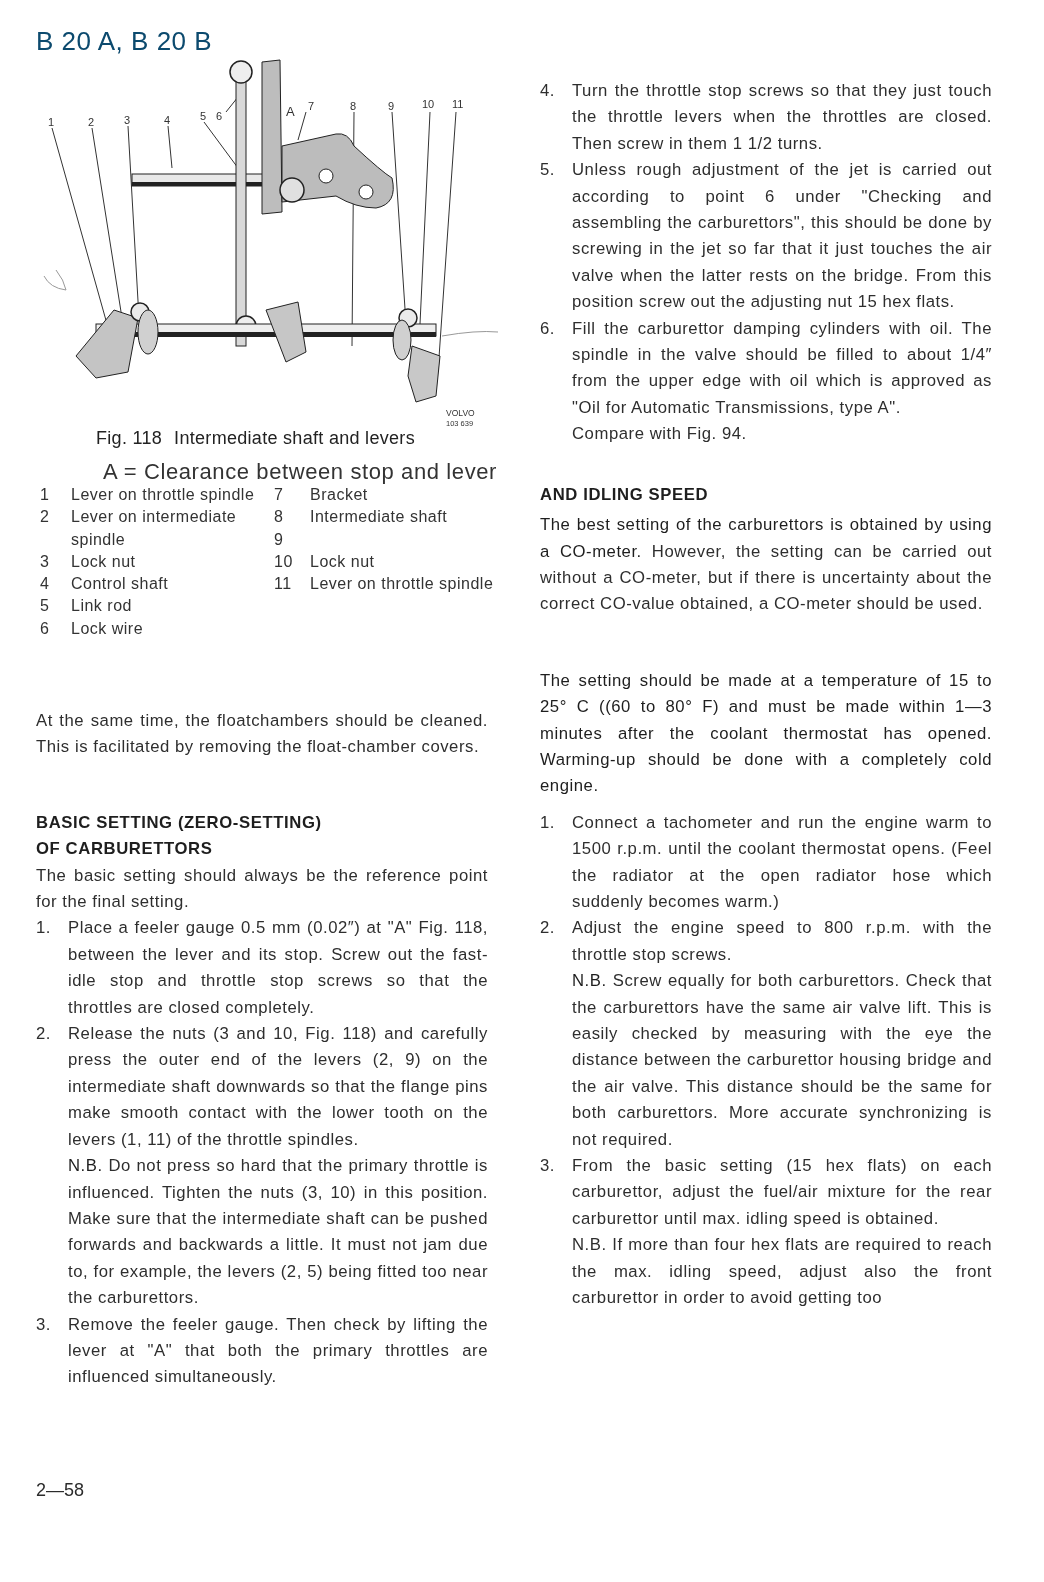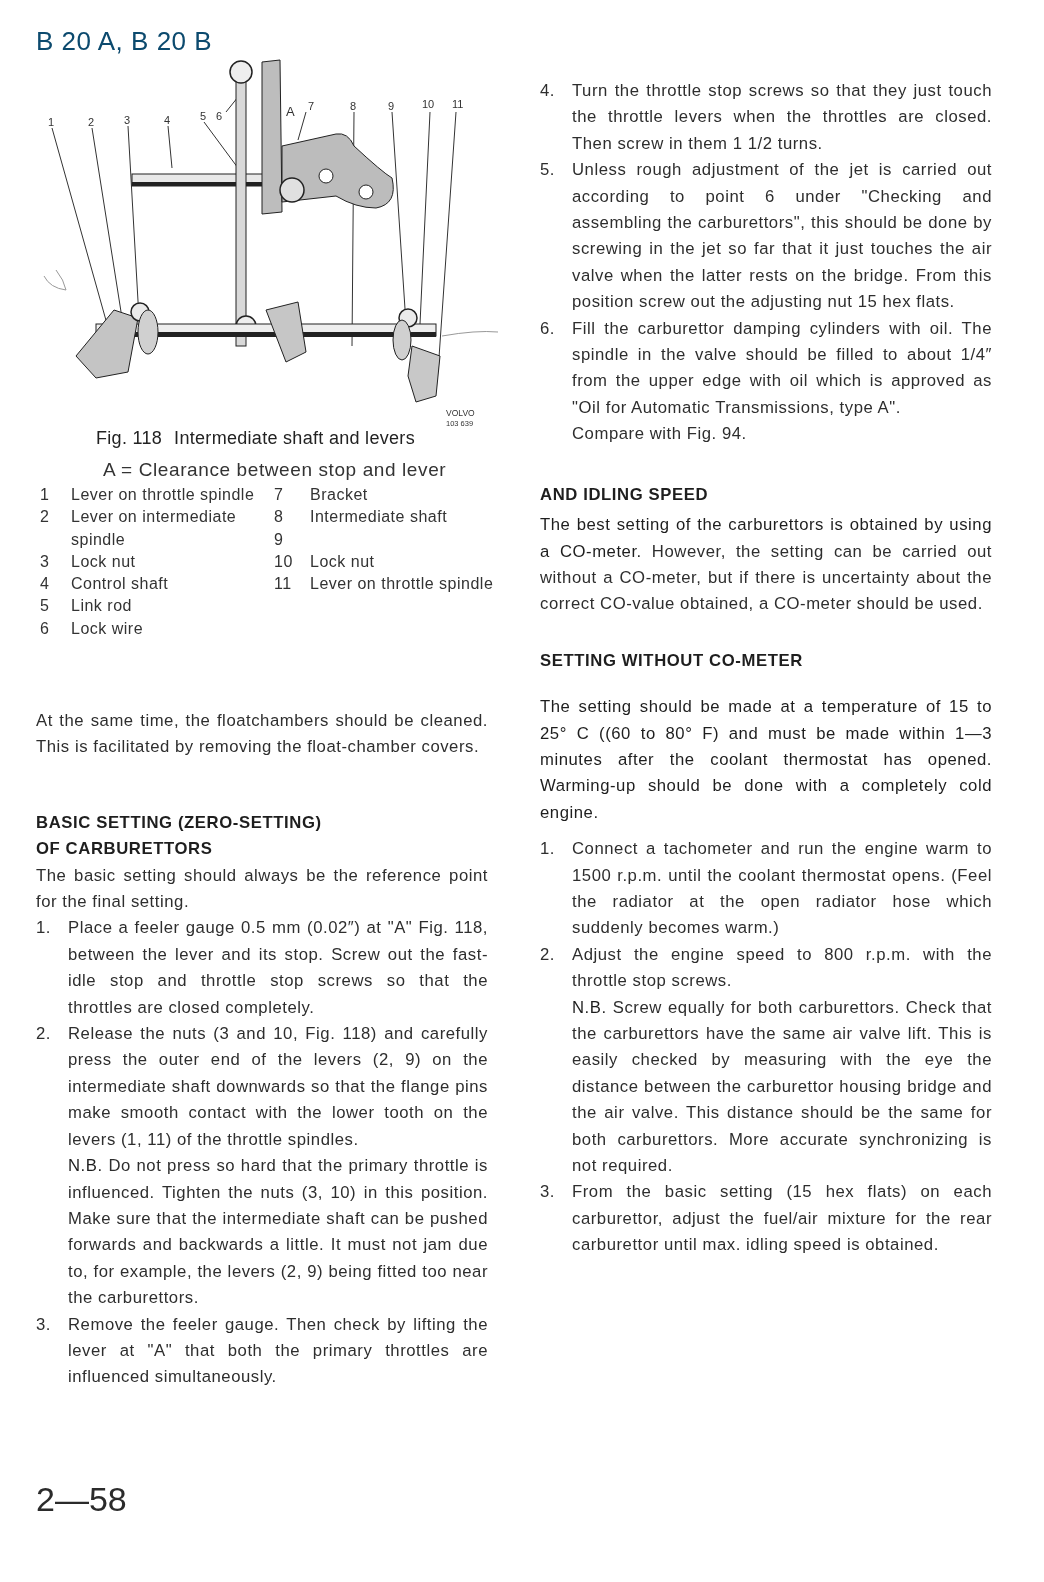--- a/index.html
+++ b/index.html
@@ -2,38 +2,38 @@
 <html><head>
 <meta charset="utf-8">
 <style>
   html, body { margin:0; padding:0; background:#ffffff; }
   body { width:1044px; height:1582px; position:relative; overflow:hidden;
          font-family:"Liberation Sans", sans-serif; color:#2a2a2a; }
   .page-header { position:absolute; left:36px; top:26px; font-size:26px; letter-spacing:0.5px; color:#0c4a6e; }
   .figure { position:absolute; left:36px; top:56px; width:470px; height:376px; }
   .caption-title { position:absolute; left:96px; top:428px; font-size:18px; font-weight:normal; color:#222; letter-spacing:0.3px; }
   .caption-title .num { margin-right:12px; }
-  .caption-sub { position:absolute; left:103px; top:459px; font-size:19px; color:#333; letter-spacing:0.6px; }
+  .caption-sub { position:absolute; left:103px; top:459px; font-size:22px; color:#333; letter-spacing:0.6px; }
   .legend { position:absolute; top:484px; font-size:16px; color:#333; letter-spacing:0.5px; line-height:22.3px; }
   .legend.left { left:40px; width:230px; }
   .legend.right { left:274px; width:230px; }
   .legend-item { display:flex; }
   .legend-item .n { width:31px; flex:none; }
   .legend.right .legend-item .n { width:36px; text-align:left; }
   .col { position:absolute; font-size:16.7px; line-height:26.4px; letter-spacing:0.55px; color:#2e2e2e; text-align:justify; }
   .col.left { left:36px; top:708px; width:452px; }
   .col.right { left:540px; top:78px; width:452px; }
   .para { margin:0; }
   .heading { font-weight:bold; color:#1e1e1e; letter-spacing:0.6px; margin:0; }
   .ol-item { display:flex; }
   .ol-item .n { width:32px; flex:none; }
   .ol-item .body { flex:1; text-align:justify; }
   .bold { font-weight:normal; color:#1e1e1e; }
   .nb-block { margin-left:32px; text-align:justify; }
-  .page-number { position:absolute; left:36px; top:1480px; font-size:34px; color:#2b2b2b; }
+  .page-number { position:absolute; left:36px; top:1480px; font-size:18px; color:#2b2b2b; }
   .gap-l { height:26px; }
 </style>
 </head>
 <body>
 
 <div class="page-header">B 20 A, B 20 B</div>
 
 <svg class="figure" viewBox="0 0 470 376">
   <g stroke="#333" fill="none" stroke-width="1">
 
@@ -157,21 +157,21 @@
   <p class="heading">OF CARBURETTORS</p>
   <p class="para">The basic setting should always be the reference point for the final setting.</p>
   <div class="ol-item">
     <span class="n">1.</span>
     <span class="body">Place a feeler gauge 0.5 mm (0.02″) at "A" Fig. 118, between the lever and its stop. Screw out the fast-idle stop and throttle stop screws so that the throttles are closed completely.</span>
   </div>
   <div class="ol-item">
     <span class="n">2.</span>
     <span class="body">Release the nuts (3 and 10, Fig. 118) and carefully press the outer end of the levers (2, 9) on the intermediate shaft downwards so that the flange pins make smooth contact with the lower tooth on the levers (1, 11) of the throttle spindles.</span>
   </div>
-  <div class="nb-block"><span class="bold">N.B.</span><span> Do not press so hard that the primary throttle is influenced. Tighten the nuts (3, 10) in this position. Make sure that the intermediate shaft can be pushed forwards and backwards a little. It must not jam due to, for example, the levers (2, 9) being fitted too near the carburettors.</span></div>
+  <div class="nb-block"><span class="bold">N.B.</span><span> Do not press so hard that the primary throttle is influenced. Tighten the nuts (3, 10) in this position. Make sure that the intermediate shaft can be pushed forwards and backwards a little. It must not jam due to, for example, the levers (2, 5) being fitted too near the carburettors.</span></div>
   <div class="ol-item">
     <span class="n">3.</span>
     <span class="body">Remove the feeler gauge. Then check by lifting the lever at "A" that both the primary throttles are influenced simultaneously.</span>
   </div>
 </div>
 
 <div class="col right">
   <div class="ol-item">
     <span class="n">4.</span>
     <span class="body">Turn the throttle stop screws so that they just touch the throttle levers when the throttles are closed. Then screw in them 1 1/2 turns.</span>
@@ -182,31 +182,31 @@
   </div>
   <div class="ol-item">
     <span class="n">6.</span>
     <span class="body">Fill the carburettor damping cylinders with oil. The spindle in the valve should be filled to about 1/4″ from the upper edge with oil which is approved as "Oil for Automatic Transmissions, type A".</span>
   </div>
   <div class="nb-block">Compare with Fig. 94.</div>
   <div style="height:34px"></div>
   <p class="heading">AND IDLING SPEED</p>
   <p class="para" style="margin-top:4px"><span class="bold">The best setting of the carburettors is obtained by using a CO-meter.</span><span> However, the setting can be carried out without a CO-meter, but if there is uncertainty about the correct CO-value obtained, a CO-meter should be used.</span></p>
   <div style="height:30px"></div>
-  <p class="heading">SETTING WITHOUT CO-METER</p>
   <p class="para bold" style="margin-top:20px">The setting should be made at a temperature of 15 to 25° C ((60 to 80° F) and must be made within 1—3 minutes after the coolant thermostat has opened. Warming-up should be done with a completely cold engine.</p>
   <div style="height:10px"></div>
   <div class="ol-item">
     <span class="n">1.</span>
     <span class="body">Connect a tachometer and run the engine warm to 1500 r.p.m. until the coolant thermostat opens. (Feel the radiator at the open radiator hose which suddenly becomes warm.)</span>
   </div>
   <div class="ol-item">
     <span class="n">2.</span>
     <span class="body">Adjust the engine speed to 800 r.p.m. with the throttle stop screws.</span>
   </div>
   <div class="nb-block"><span class="bold">N.B.</span><span> Screw equally for both carburettors. Check that the carburettors have the same air valve lift. This is easily checked by measuring with the eye the distance between the carburettor housing bridge and the air valve. This distance should be the same for both carburettors. More accurate synchronizing is not required.</span></div>
   <div class="ol-item">
     <span class="n">3.</span>
     <span class="body">From the basic setting (15 hex flats) on each carburettor, adjust the fuel/air mixture for the rear carburettor until max. idling speed is obtained.</span>
   </div>
+  <div class="nb-block">N.B. If more than four hex flats are required to reach the max. idling speed, adjust also the front carburettor in order to avoid getting too</div>
 </div>
 
 <div class="page-number">2—58</div>
 
 </body></html>

